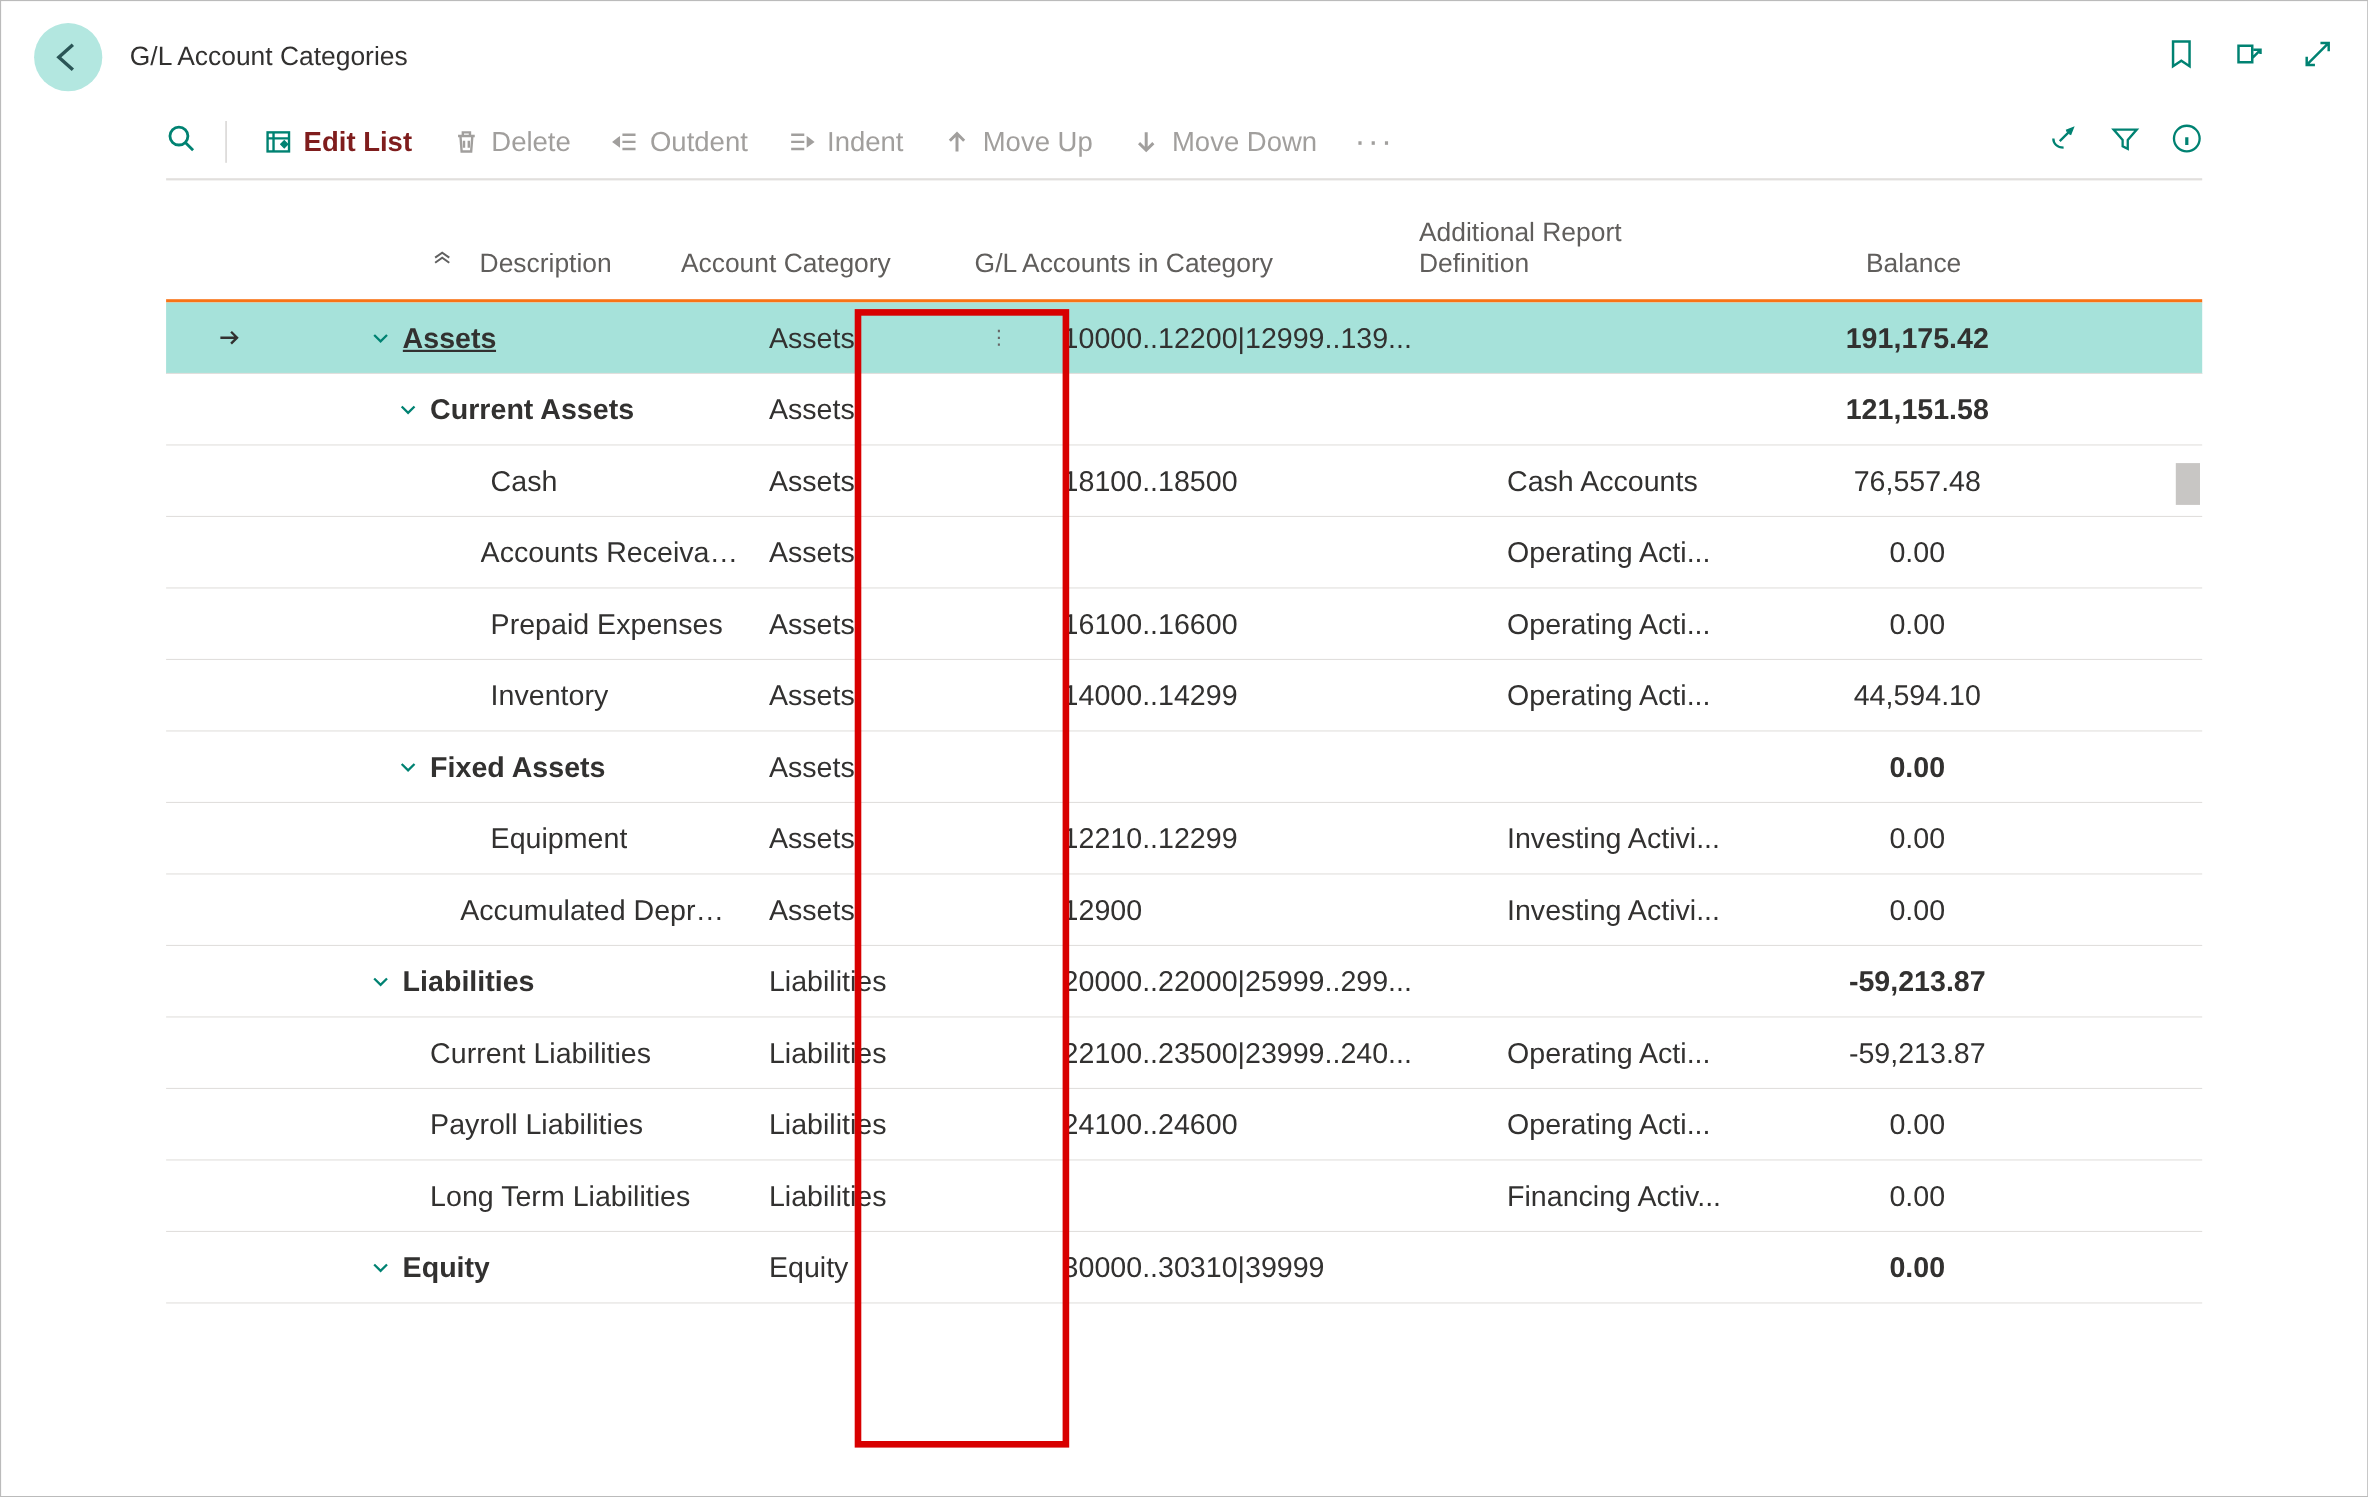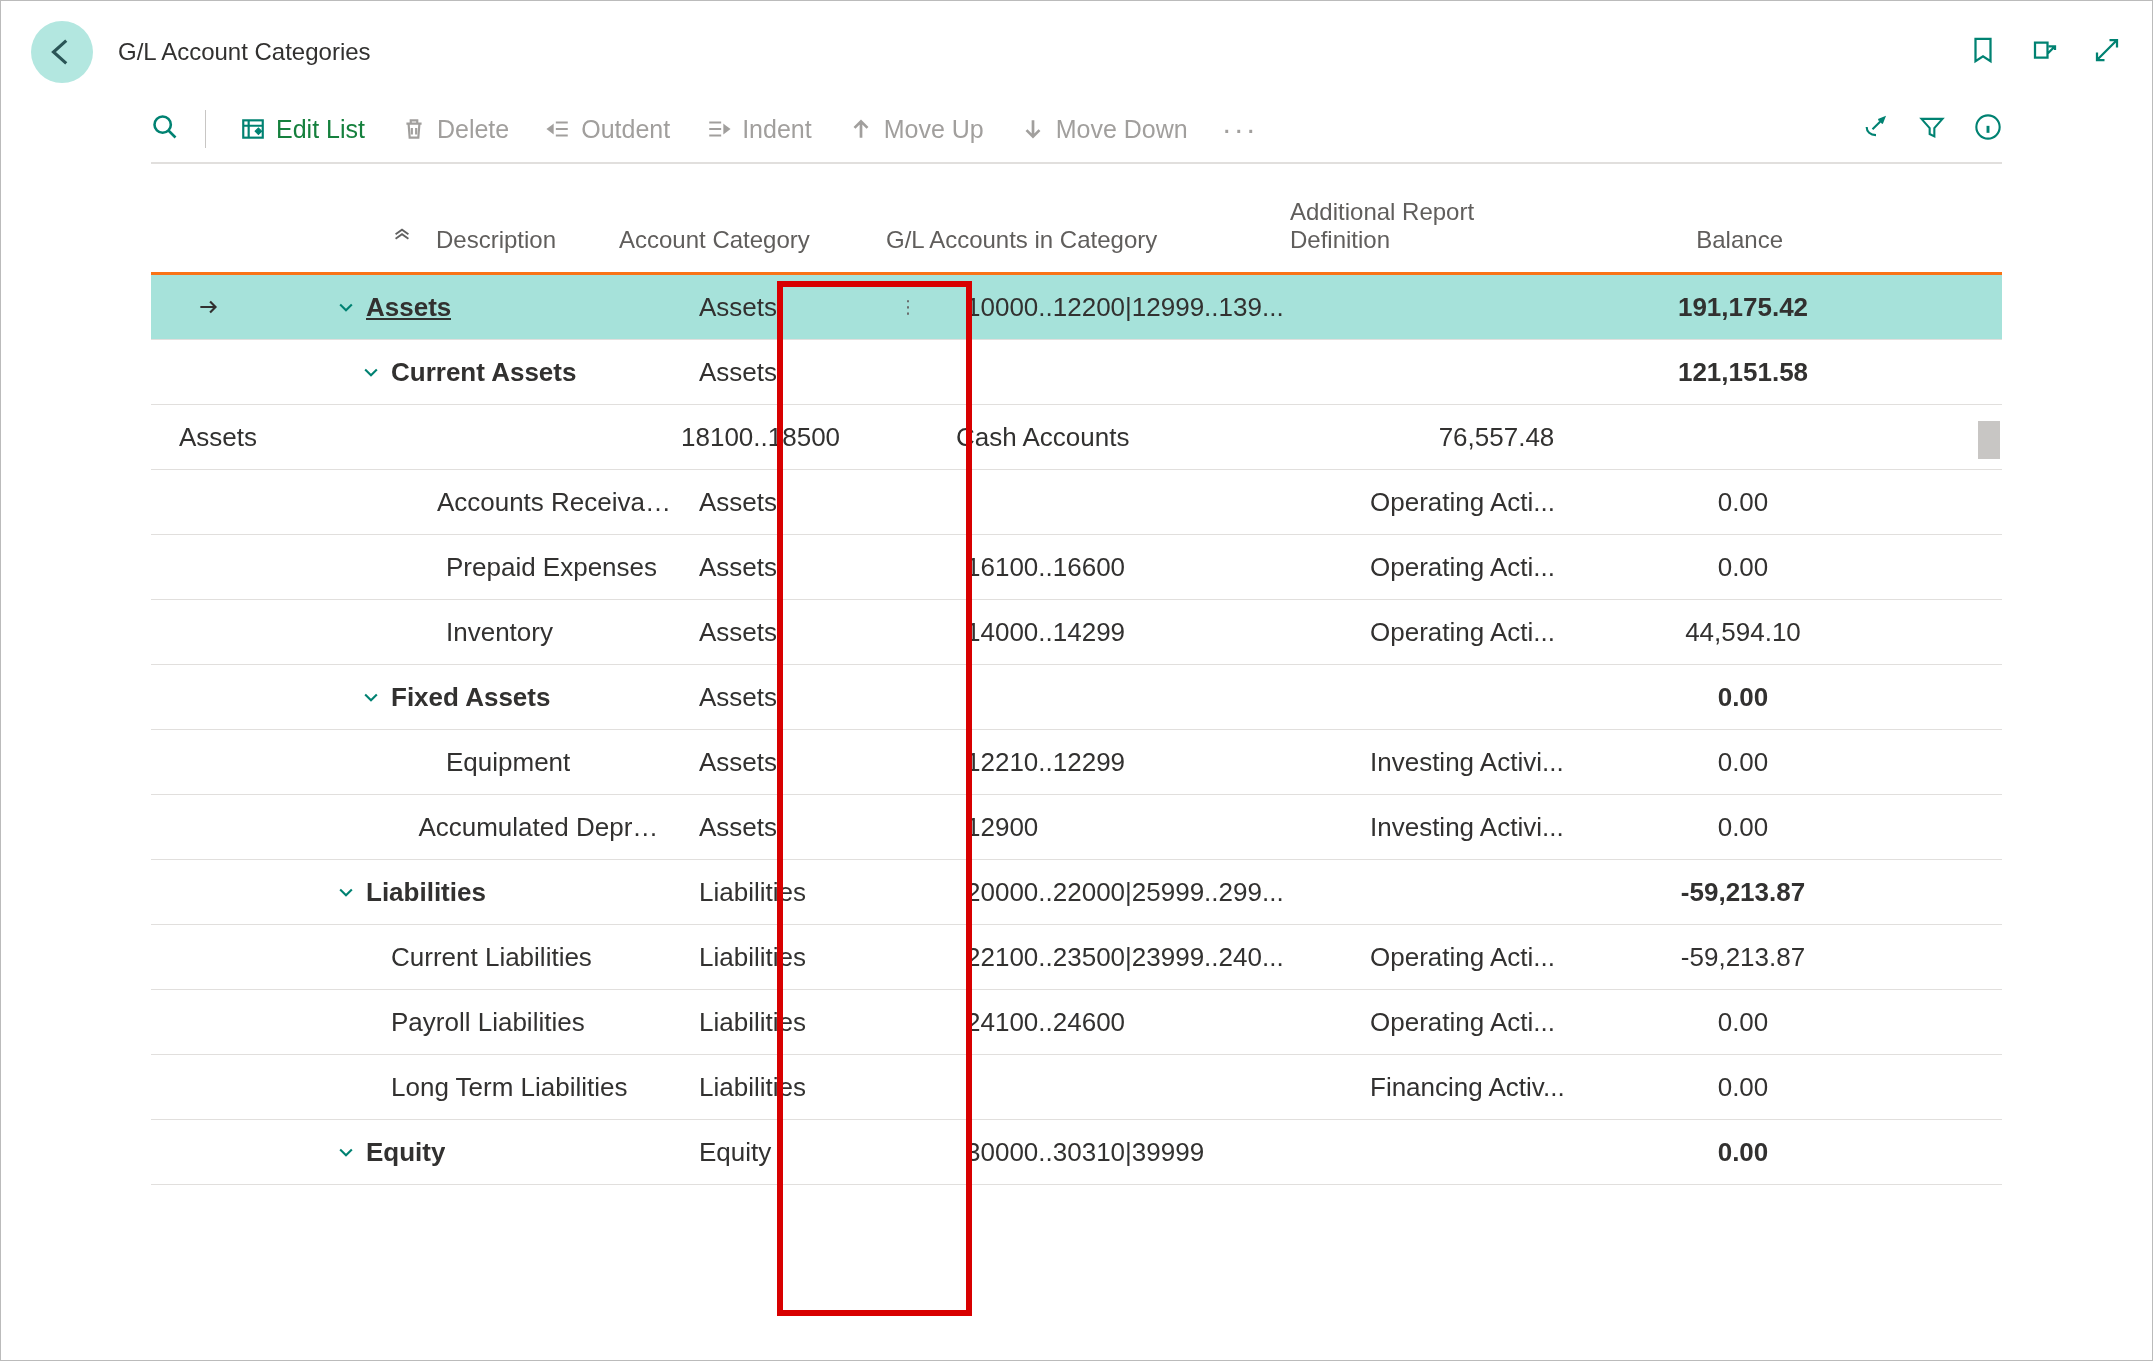--- a/index.html
+++ b/index.html
@@ -13,21 +13,21 @@
 .title-icons span svg { width: 30px; height: 30px; stroke: #008272; stroke-width: 1.8; fill: none; }
 
 .content { padding: 0 150px; }
 
 .toolbar { display: flex; align-items: center; gap: 20px; padding: 12px 0 14px; border-bottom: 2px solid #e1dfdd; }
 .toolbar .sep { width: 1px; height: 38px; background: #c8c6c4; margin: 0 6px; }
 .tool-btn { display: flex; align-items: center; gap: 10px; padding: 4px 8px; cursor: pointer; font-size: 25px; }
 .tool-btn.disabled { color: #a19f9d; cursor: default; }
 .tool-btn svg { width: 26px; height: 26px; }
 .tool-btn.disabled svg { stroke: #a19f9d; fill: #a19f9d; }
-.tool-btn.active { color: #15803d; }
+.tool-btn.active { color: #7f1d1d; font-weight: bold; }
 .tool-btn.active svg { stroke: #008272; fill: #008272; }
 .toolbar-right { margin-left: auto; display: flex; gap: 28px; align-items: center; }
 .toolbar-right svg { width: 28px; height: 28px; stroke: #008272; fill: none; stroke-width: 1.8; }
 .search-icon svg { width: 28px; height: 28px; stroke: #008272; fill: none; stroke-width: 2.2; }
 .ellipsis { color: #a19f9d; font-size: 30px; letter-spacing: 2px; padding: 0 6px; cursor: pointer; }
 
 .grid-wrap { position: relative; margin-top: 10px; }
 .grid-header { display: grid; grid-template-columns: 300px 285px 414px 263px 230px; padding: 24px 0 18px 140px; font-size: 24px; color: #605e5c; }
 .grid-header .hcell { display: flex; align-items: flex-end; }
 .grid-header .right { justify-content: flex-end; text-align: left; }
@@ -188,20 +188,26 @@
                 </svg>
               </div>
               <div class="label">Current Assets</div>
             </div>
             <div class="cat">Assets</div>
             <div class="accts"></div>
             <div class="addl"></div>
             <div class="bal">121,151.58</div>
           </div>
           <div class="row">
+            <div class="desc-cell">
+              <div class="marker"></div>
+              <div style="width: 180px;"></div>
+              <div class="chev"></div>
+              <div class="label">Cash</div>
+            </div>
             <div class="cat">Assets</div>
             <div class="accts">18100..18500</div>
             <div class="addl">Cash Accounts</div>
             <div class="bal">76,557.48</div>
           </div>
           <div class="row">
             <div class="desc-cell">
               <div class="marker"></div>
               <div style="width: 180px;"></div>
               <div class="chev"></div>

